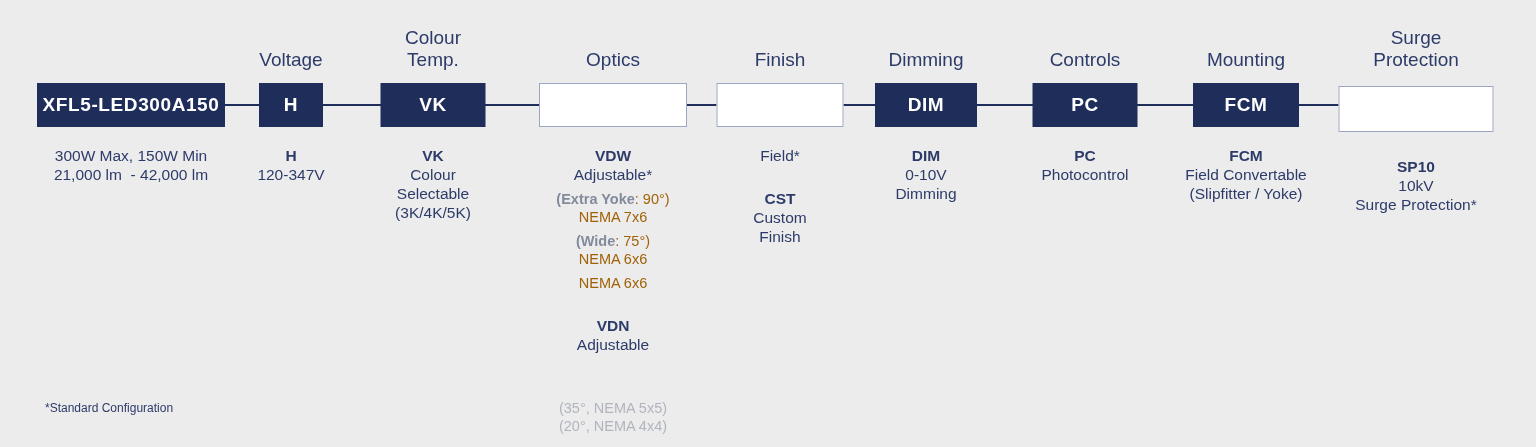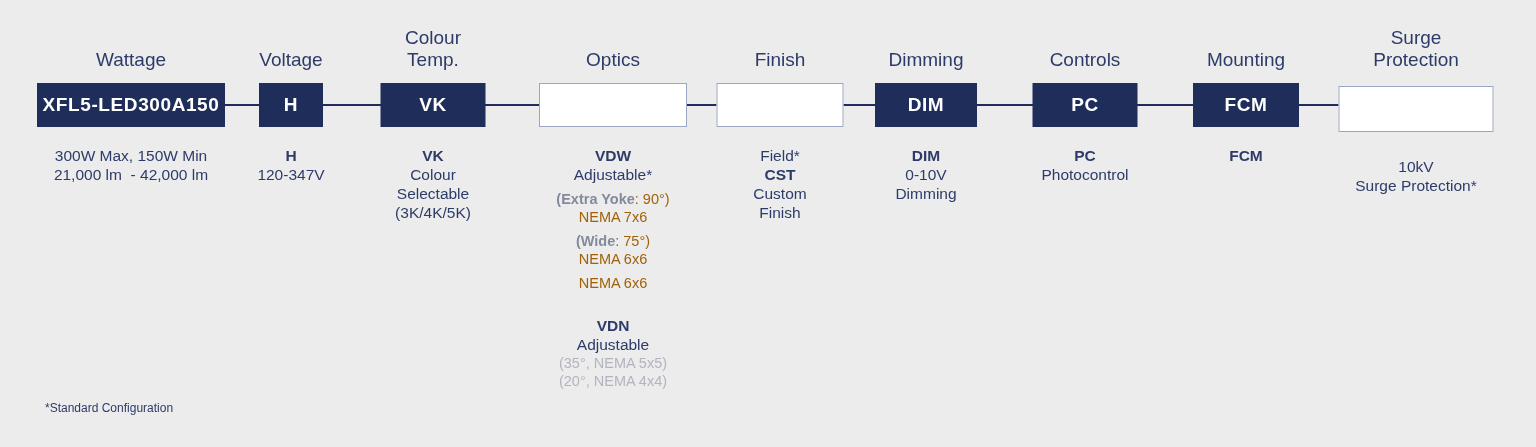--- a/index.html
+++ b/index.html
@@ -21,39 +21,38 @@
     height:44px; display:flex; align-items:center; justify-content:center;
   }
   .box.dark { background:#1f2d5a; color:#ffffff; font-weight:bold; font-size:19px; letter-spacing:0.6px; }
   .box.empty { background:#ffffff; border:1.5px solid #9ba6c2; }
   .box.low { top:86px; height:46px; }
 
   .details { position:absolute; top:146px; left:0; right:0; text-align:center; }
   .details.low { top:157px; }
   .d-text, .d-code { font-size:15.5px; line-height:19px; color:#2d3b69; white-space:pre-wrap; }
   .d-code { font-weight:bold; }
-  .d-entry2 { }
+  .d-entry2 { margin-top:24px; }
 
   .d-opt { margin-top:6px; font-size:14.5px; line-height:18px; color:#b2b5bf; }
   .opt-bold { color:#838a9c; font-weight:bold; }
   .opt-rest, .opt-sub { color:#a16207;text-align:center; }
   .d-group2 { margin-top:24px; }
-  .d-subs { font-size:14.5px; line-height:18px; color:#b2b5bf; white-space:pre-wrap; }
+  .d-subs { font-size:14.5px; line-height:18px; color:#b2b5bf; white-space:pre-wrap;margin-top:45px; }
 
   .footnote { position:absolute; left:45px; top:401px; font-size:12px; color:#2d3b69; }
 </style>
 </head>
 <body>
 
 <div class="stage">
 
   <div class="connector"></div>
 
   <div class="col" style="left:10px; width:242px;">
-    <div class="hdr">Wattage</div>
     <div class="box dark" style="width:188px;align-items:center;">
       <span>XFL5-LED300A150</span>
     </div>
     <div class="details">
       <div class="d-text">300W Max, 150W Min
 21,000 lm  - 42,000 lm</div>
     </div>
   </div>
 
   <div class="col" style="left:231px; width:120px;">
@@ -145,27 +144,30 @@
     </div>
   </div>
 
   <div class="col" style="left:1156px; width:180px;">
     <div class="hdr">Mounting</div>
     <div class="box dark" style="width:106px;">
       <span>FCM</span>
     </div>
     <div class="details">
       <div class="d-code">FCM</div>
+      <div class="d-text">Field Convertable
+(Slipfitter / Yoke)</div>
     </div>
   </div>
 
   <div class="col" style="left:1316px; width:200px;">
     <div class="hdr">Surge
 Protection</div>
     <div class="box empty low" style="width:155px;"></div>
     <div class="details low">
+      <div class="d-code">SP10</div>
       <div class="d-text">10kV
 Surge Protection*</div>
     </div>
   </div>
 
   <div class="footnote">*Standard Configuration</div>
 </div>
 
 </body></html>

